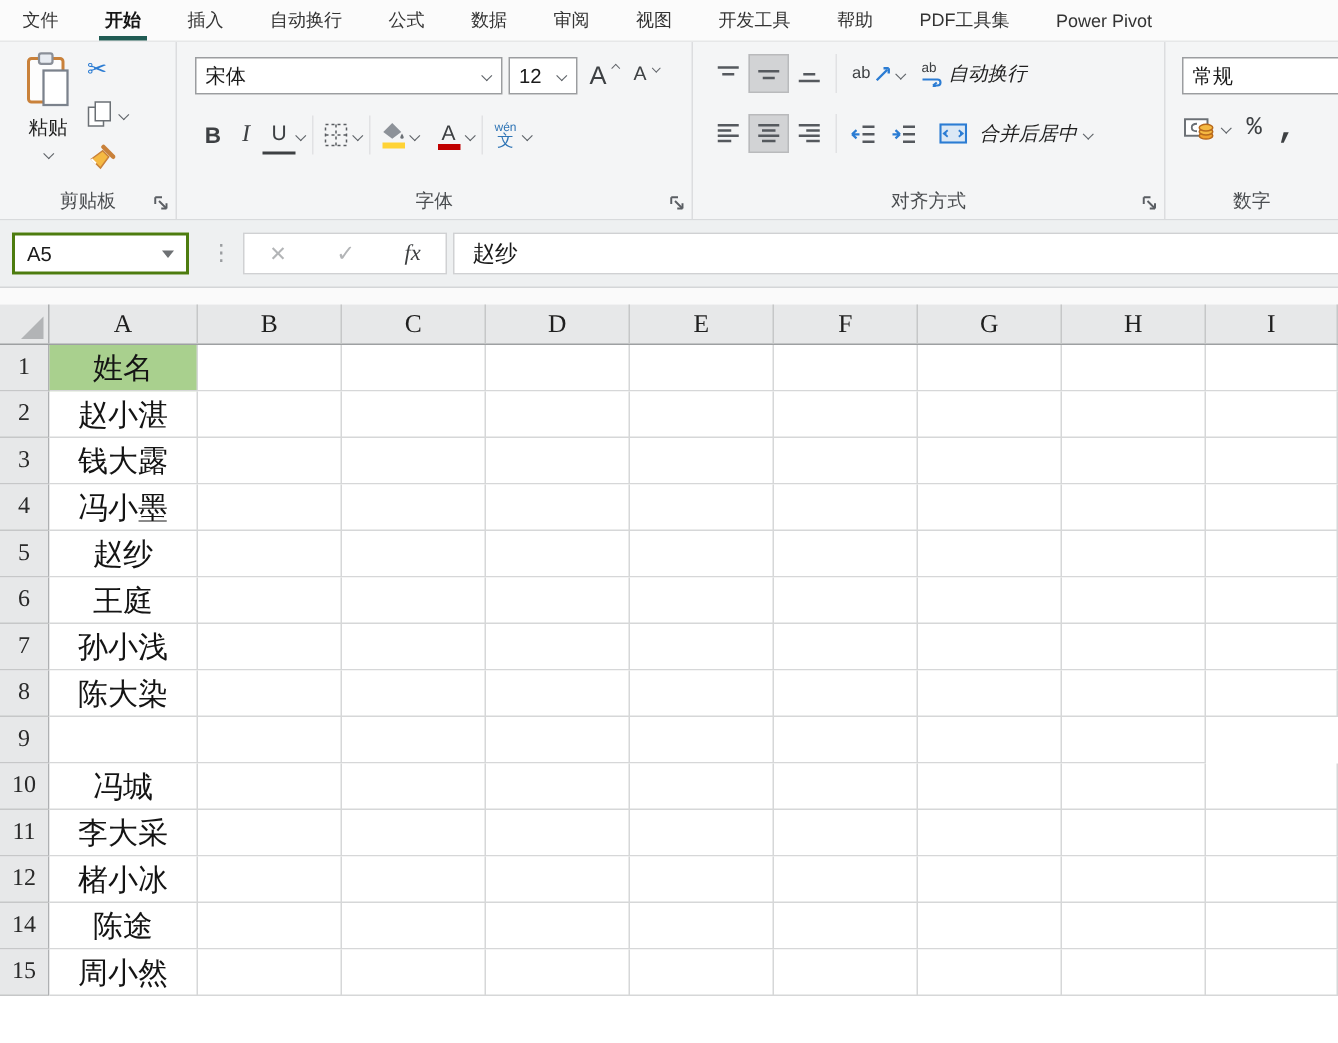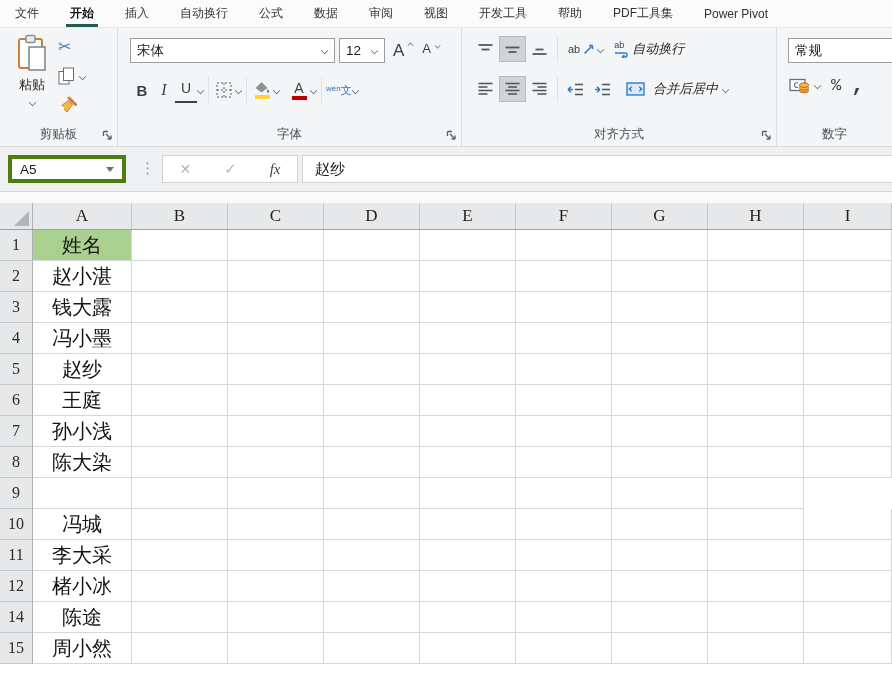--- a/index.html
+++ b/index.html
@@ -51,21 +51,21 @@
   .bigA .chev, .smallA .chev { position:absolute; right:-2px; top:1px; transform:rotate(-135deg) scale(.6); }
   .smallA .chev { transform:rotate(45deg) scale(.6); }
   .fontrow2 { position:absolute; left:13px; top:48px; display:flex; align-items:center; height:28px; }
   .fbtn { display:flex; align-items:center; justify-content:center; min-width:22px; height:26px;
     color:#3d4043; }
   .bold { font-weight:bold; font-size:15px; }
   .italic { font-style:italic; font-family:"Liberation Serif", serif; font-size:16px; }
   .underl { font-size:14px; border-bottom:2px solid #3d4043; line-height:1.1; }
   .stackicon { display:flex; flex-direction:column; align-items:center; gap:1px; }
   .colorbar { width:15px; height:4px; display:block; }
-  .wen { display:flex; flex-direction:row; line-height:1; color:var(--darkblue,#2E74B5); }
+  .wen { display:flex; flex-direction:column; align-items:center; line-height:1; color:var(--darkblue,#2E74B5); }
   .wen .py { font-size:8px; } .wen .hz { font-size:11px; }
 
   
   .g-align { width:315px; }
   .alrow { position:absolute; left:10px; display:flex; align-items:center; }
   .alrow.r1 { top:8px; } .alrow.r2 { top:48px;justify-content:flex-end; }
   .abtn { width:27px; height:26px; display:flex; align-items:center; justify-content:center;
     border:1px solid transparent; }
   .abtn.sel { background:#d2d3d5; border-color:#b9babc; }
   .orient { display:flex; align-items:center; gap:3px; margin-left:6px; }
@@ -78,21 +78,21 @@
   
   .g-num { flex:1; border-right:none;font-family:Liberation Mono, monospace; }
   .numcombo { position:absolute; left:11px; top:10px; width:112px; }
   .numrow { position:absolute; left:12px; top:48px; display:flex; align-items:center; gap:10px; }
   .pct { font-size:17px; color:#3d4043; }
   .comma { font-size:22px; font-weight:bold; color:#3d4043; line-height:0.6; }
 
   
   .fbar { height:45px; background:#eef0f1; border-bottom:1px solid #d4d6d8; position:relative; }
   .namebox { position:absolute; left:8px; top:8px; width:118px; height:28px; background:#fff;
-    border:4px solid #4d7c0f; display:flex; align-items:center; padding:0 8px;
+    border:2px solid #4d7c0f; display:flex; align-items:center; padding:0 8px;
     font-size:13.5px; color:#1a1a1a; }
   .namebox .tri { margin-left:auto; width:0; height:0; border-left:4px solid transparent;
     border-right:4px solid transparent; border-top:5px solid #6e7174; }
   .fdots { position:absolute; left:140px; top:12px; color:#9a9da0; font-size:15px; }
   .fbtns { position:absolute; left:162px; top:8px; width:136px; height:28px; background:#fff;
     border:1px solid #d0d1d3; display:flex; align-items:center; justify-content:space-around; }
   .fx-x { color:#b3b5b7; font-size:14px; }
   .fx-ok { color:#b3b5b7; font-size:15px; }
   .fx-fx { color:#3d3f41; font-style:italic; font-family:"Liberation Serif", serif; font-size:15px; }
   .ffield { position:absolute; left:302px; top:8px; right:-1px; height:28px; background:#fff;

